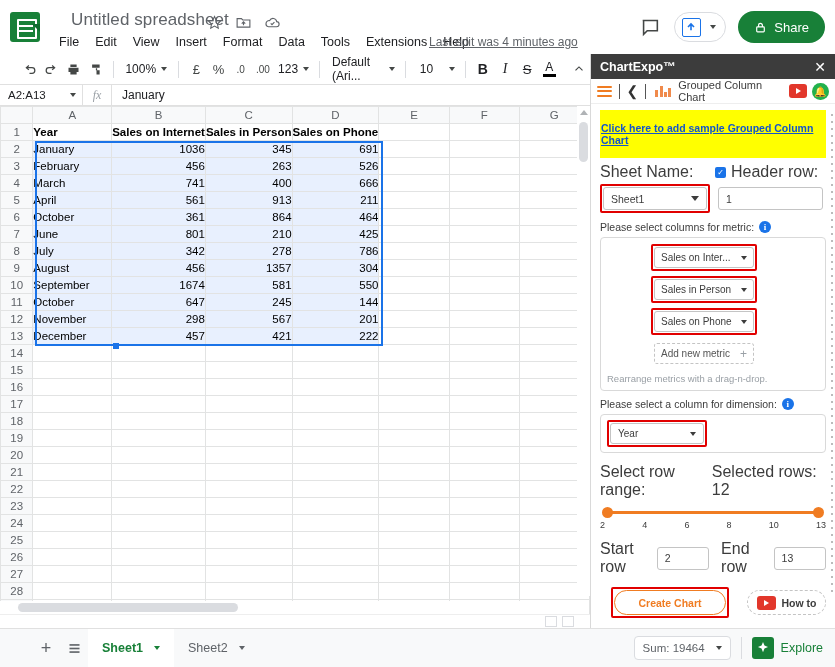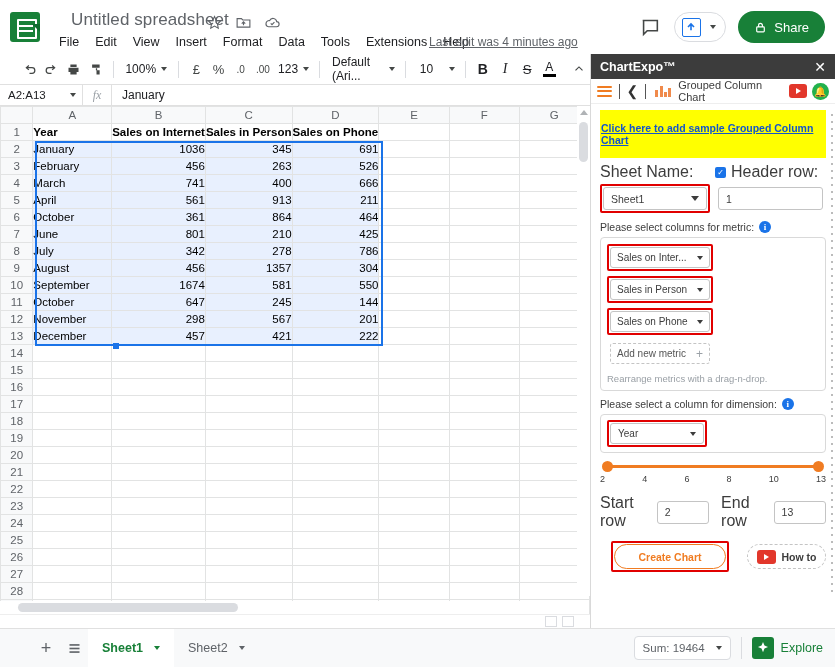--- a/index.html
+++ b/index.html
@@ -157,21 +157,21 @@
   .sel-caret { width:0;height:0;border-left:4px solid transparent;border-right:4px solid transparent;
                border-top:5px solid #3c3c3c; }
   .redbox { border:2px solid #e10000; padding:1px; border-radius:2px; }
   .textinput { border:1px solid #c4c4c4; border-radius:3px; height:23px; display:flex;
                align-items:center; padding:0 7px; font-size:10.5px; color:#3c3c3c; background:#fff; }
   .info-i { width:12px; height:12px; border-radius:50%; background:#1a73e8; color:#fff;
             font-size:9px; display:inline-flex; align-items:center; justify-content:center;
             font-weight:bold; font-family:"Liberation Serif", serif; margin-left:5px; }
 
   .metric-box { border:1px solid #d9d9d9; border-radius:4px; padding:6px; }
-  .metric-grid { display:flex; flex-wrap:wrap; gap:5px; }
+  .metric-grid { display:flex; flex-wrap:wrap; gap:5px;margin-left:44px; }
   .metric-chip { width:100px; border:1px solid #c4c4c4; border-radius:3px; height:21px;
                  display:flex; align-items:center; justify-content:space-between; padding:0 6px;
                  font-size:10px; color:#3c3c3c; background:#fff; }
   .metric-chip.dashed { border:1px dashed #c4c4c4; color:#555; }
   .chip-caret { width:0;height:0;border-left:3.5px solid transparent;border-right:3.5px solid transparent;
                 border-top:4.5px solid #3c3c3c; }
   .hint { font-size:9.5px; color:#9aa0a6; margin-top:6px; }
 
   .slider-wrap { position:relative; height:11px; margin:8px 2px 0 2px; }
   .slider-track { position:absolute; left:4px; right:4px; top:4px; height:2.5px; background:#f07c22; }
@@ -777,20 +777,24 @@
 
       <div class="metric-box" style="padding:5px 6px;">
         <div class="redbox" style="width:100px">
           <div class="select" style="height:21px;font-size:10px">
             <span>Year</span>
             <span class="chip-caret"></span>
           </div>
         </div>
       </div>
 
+      <div class="row-flex" style="justify-content:space-between;margin-top:10px;">
+        <span class="lbl">Select row range:</span>
+        <span class="lbl">Selected rows: 12</span>
+      </div>
 
       <div class="slider-wrap">
         <div class="slider-track"></div>
         <div class="slider-knob" style="left:0"></div>
         <div class="slider-knob" style="right:0"></div>
       </div>
       <div class="ticks">
         <span>2</span>
         <span>4</span>
         <span>6</span>

